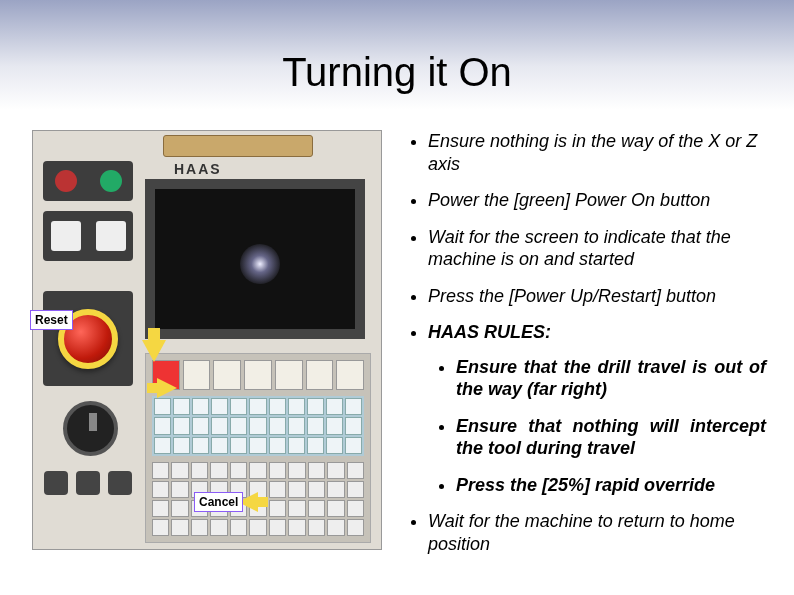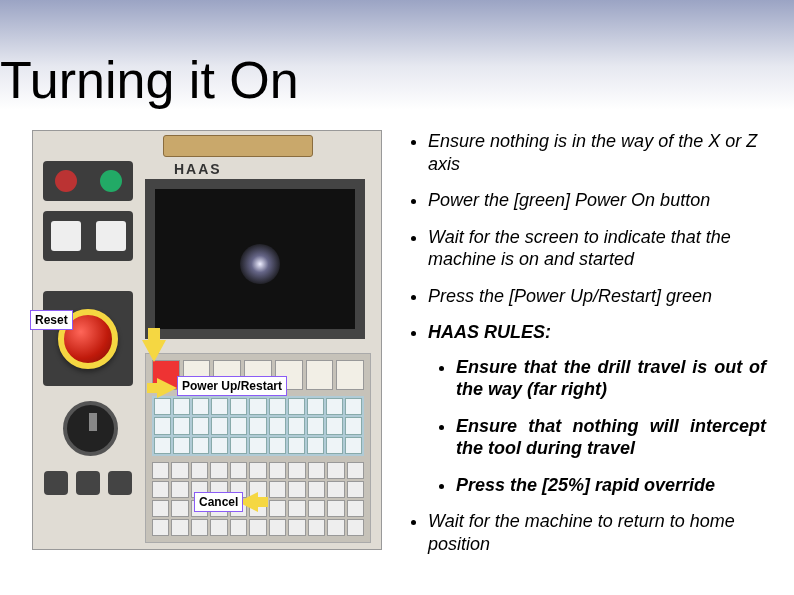--- a/index.html
+++ b/index.html
@@ -1,19 +1,19 @@
 <!DOCTYPE html>
 <html><head>
 <meta charset="utf-8">
 <style>
   * { box-sizing: border-box; margin: 0; padding: 0; }
   html, body { width: 794px; height: 595px; font-family: Arial, Helvetica, sans-serif; background: #fff; overflow: hidden; }
   .slide { width: 794px; height: 595px; position: relative; background: #fff; }
   .title-band { width: 100%; height: 110px; background: linear-gradient(to bottom, #9ba4c4 0%, #e6e8f0 60%, #ffffff 100%); }
-  .title { position: absolute; top: 50px; left: 0; width: 100%; font-size: 52px; color: #000; font-family: Arial, sans-serif; }
+  .title { position: absolute; top: 50px; left: 0; width: 100%; text-align: center; font-size: 40px; color: #000; font-family: Arial, sans-serif; }
   .content { position: absolute; top: 130px; left: 32px; right: 28px; bottom: 20px; display: flex; }
   .left-col { width: 360px; height: 430px; position: relative; }
   .right-col { flex: 1; padding-left: 12px; font-size: 18px; line-height: 1.25; font-style: italic; }
   ul.outer { list-style: disc; padding-left: 24px; }
   ul.outer > li { margin-bottom: 14px; }
   ul.inner { list-style: disc; padding-left: 28px; margin-top: 12px; }
   ul.inner > li { margin-bottom: 14px; text-align: justify; }
   .bold { font-weight: bold; }
 
   
@@ -173,33 +173,32 @@
               <div class="k"></div>
               <div class="k"></div>
               <div class="k"></div>
           </div>
         </div>
       </div>
 
       <div class="callout" style="top:180px; left:-2px;">Reset</div>
       <div class="arrow down" style="top:210px; left:110px;"></div>
 
-      <div class="callout" style="top:246px; left:145px;">Power Up/Restart</div>
       <div class="arrow right" style="top:248px; left:125px;"></div>
 
       <div class="callout" style="top:362px; left:162px;text-align:right;">Cancel</div>
       <div class="arrow left" style="top:362px; left:206px;"></div>
     </div>
 
     <div class="right-col">
       <ul class="outer">
         <li>Ensure nothing is in the way of the X or Z axis</li>
         <li>Power the [green] Power On button</li>
         <li>Wait for the screen to indicate that the machine is on and started</li>
-        <li>Press the [Power Up/Restart] green</li>
+        <li>Press the [Power Up/Restart] button</li>
         <li>
           <span class="bold">HAAS RULES:</span>
           <ul class="inner">
             <li class="bold">Ensure that the drill travel is out of the way (far right)</li>
             <li class="bold">Ensure that nothing will intercept the tool during travel</li>
             <li class="bold">Press the [25%] rapid override</li>
           </ul>
         </li>
         <li>Wait for the machine to return to home position</li>
       </ul>

